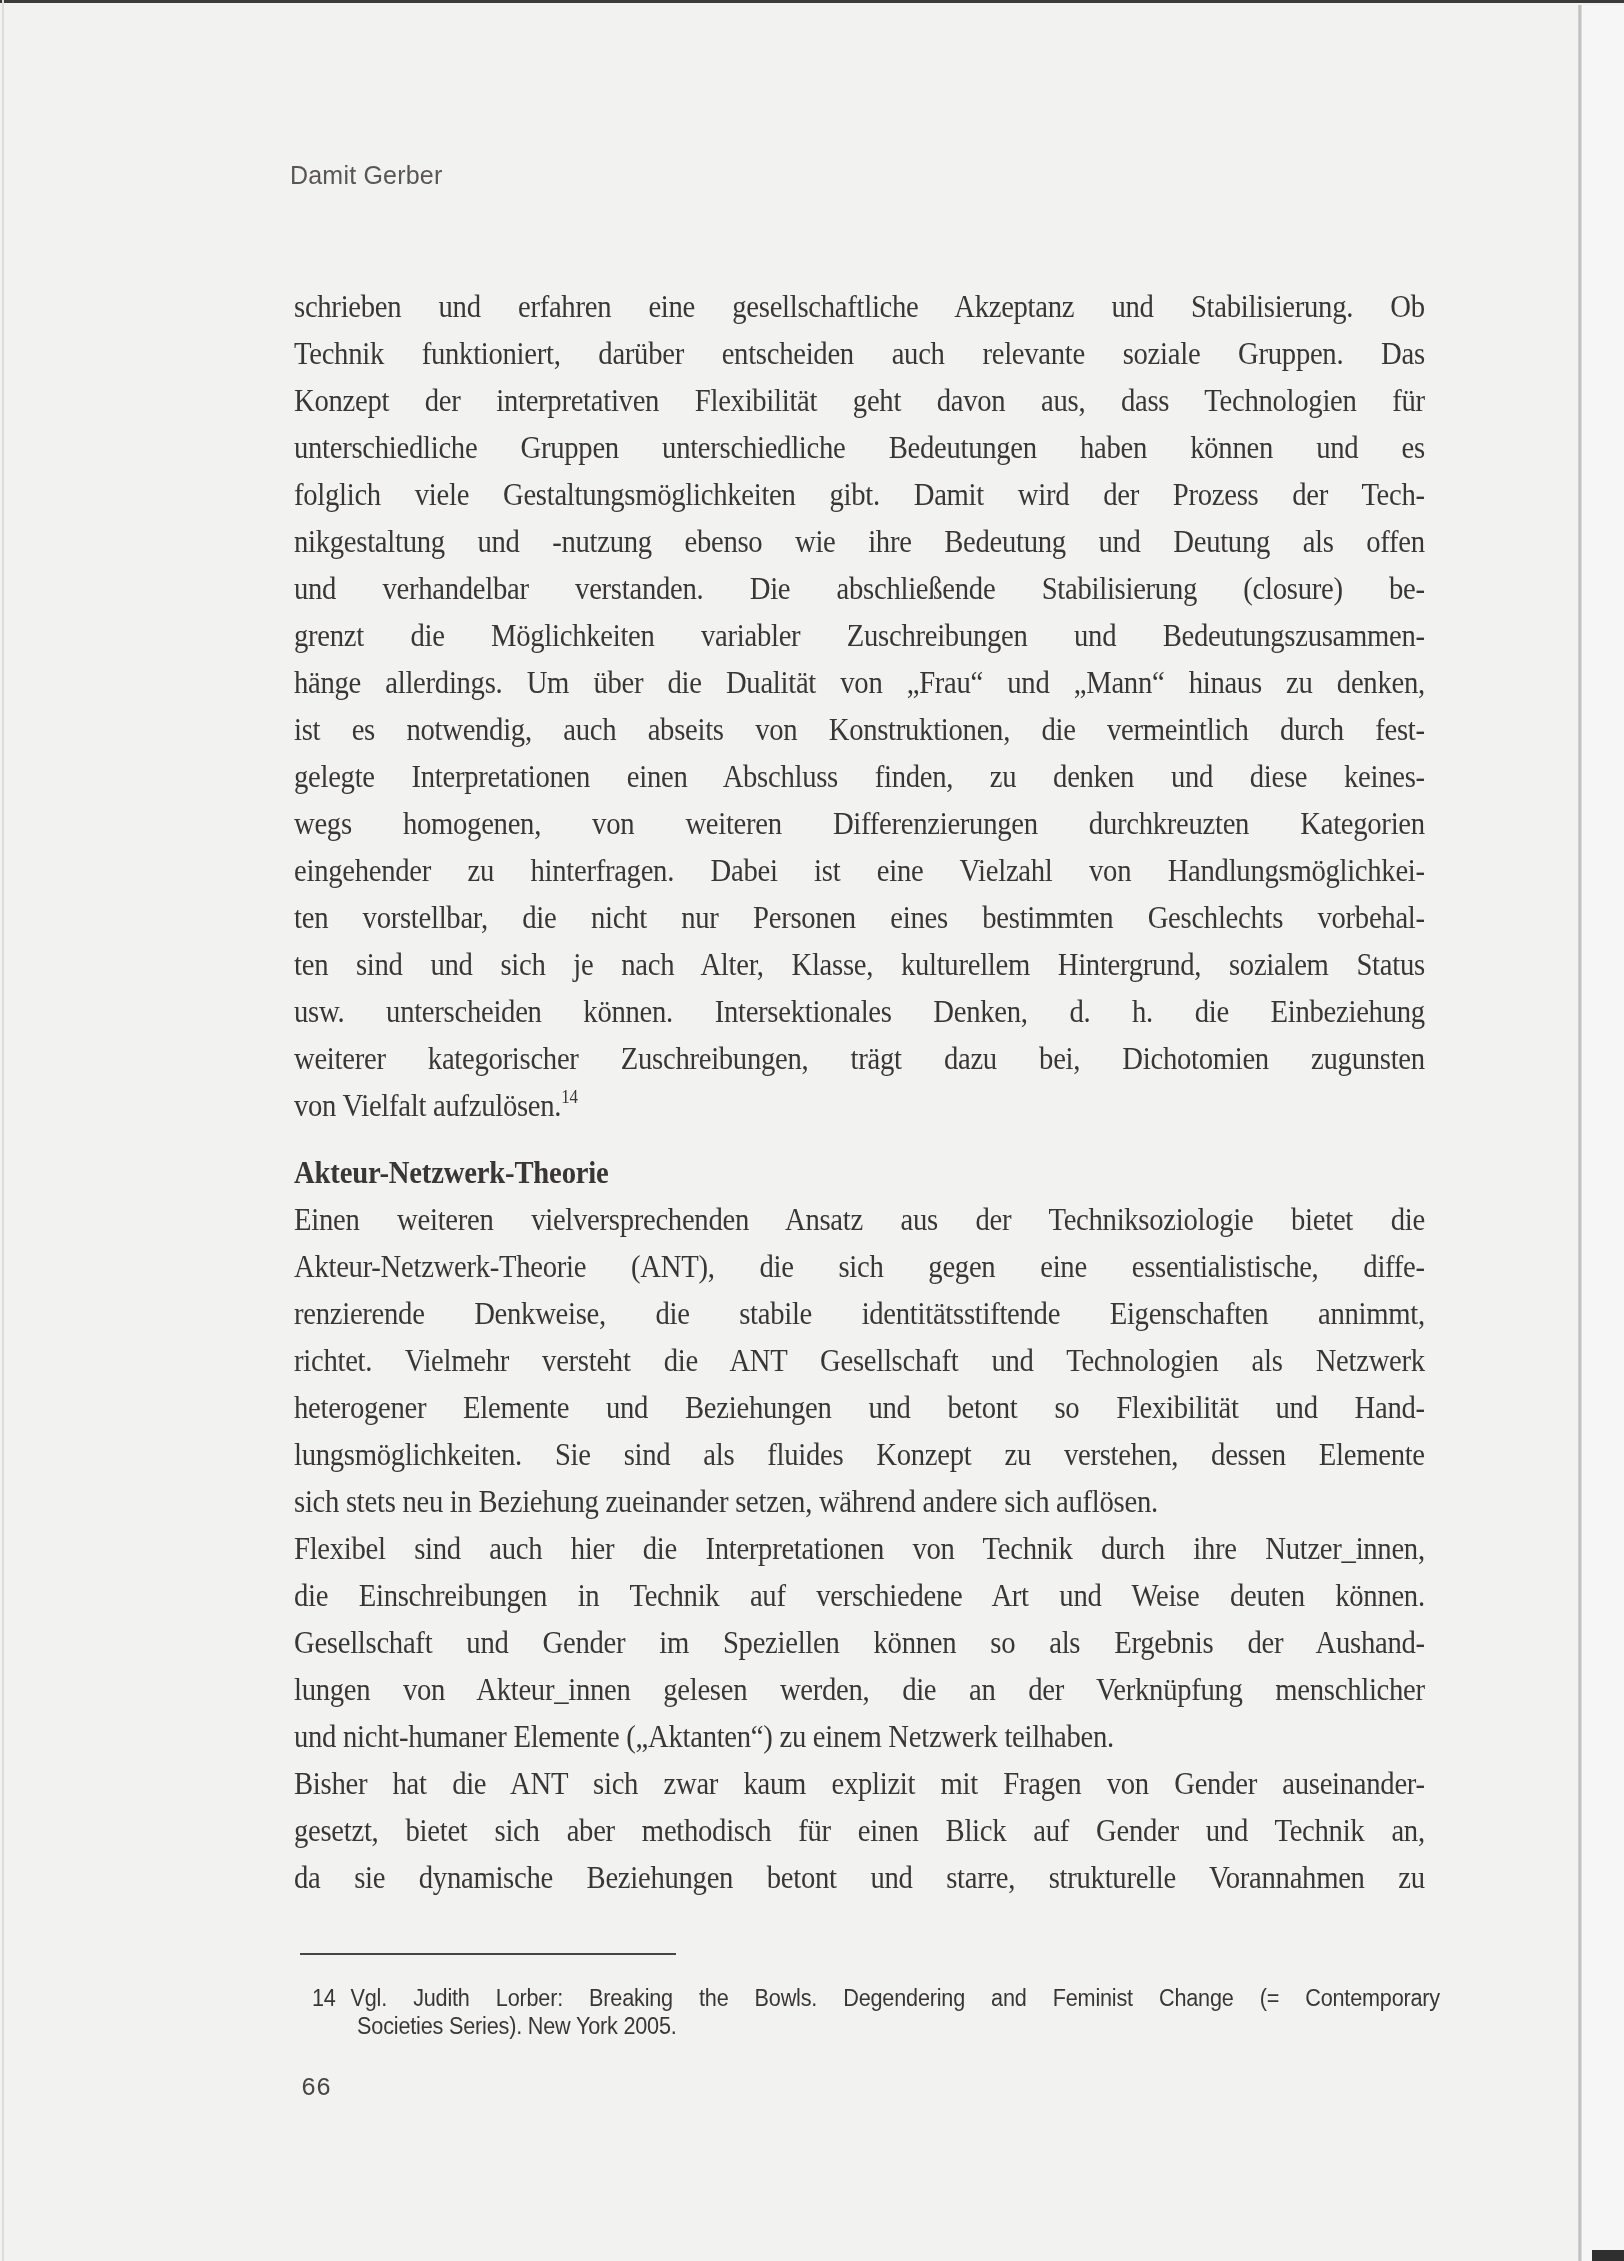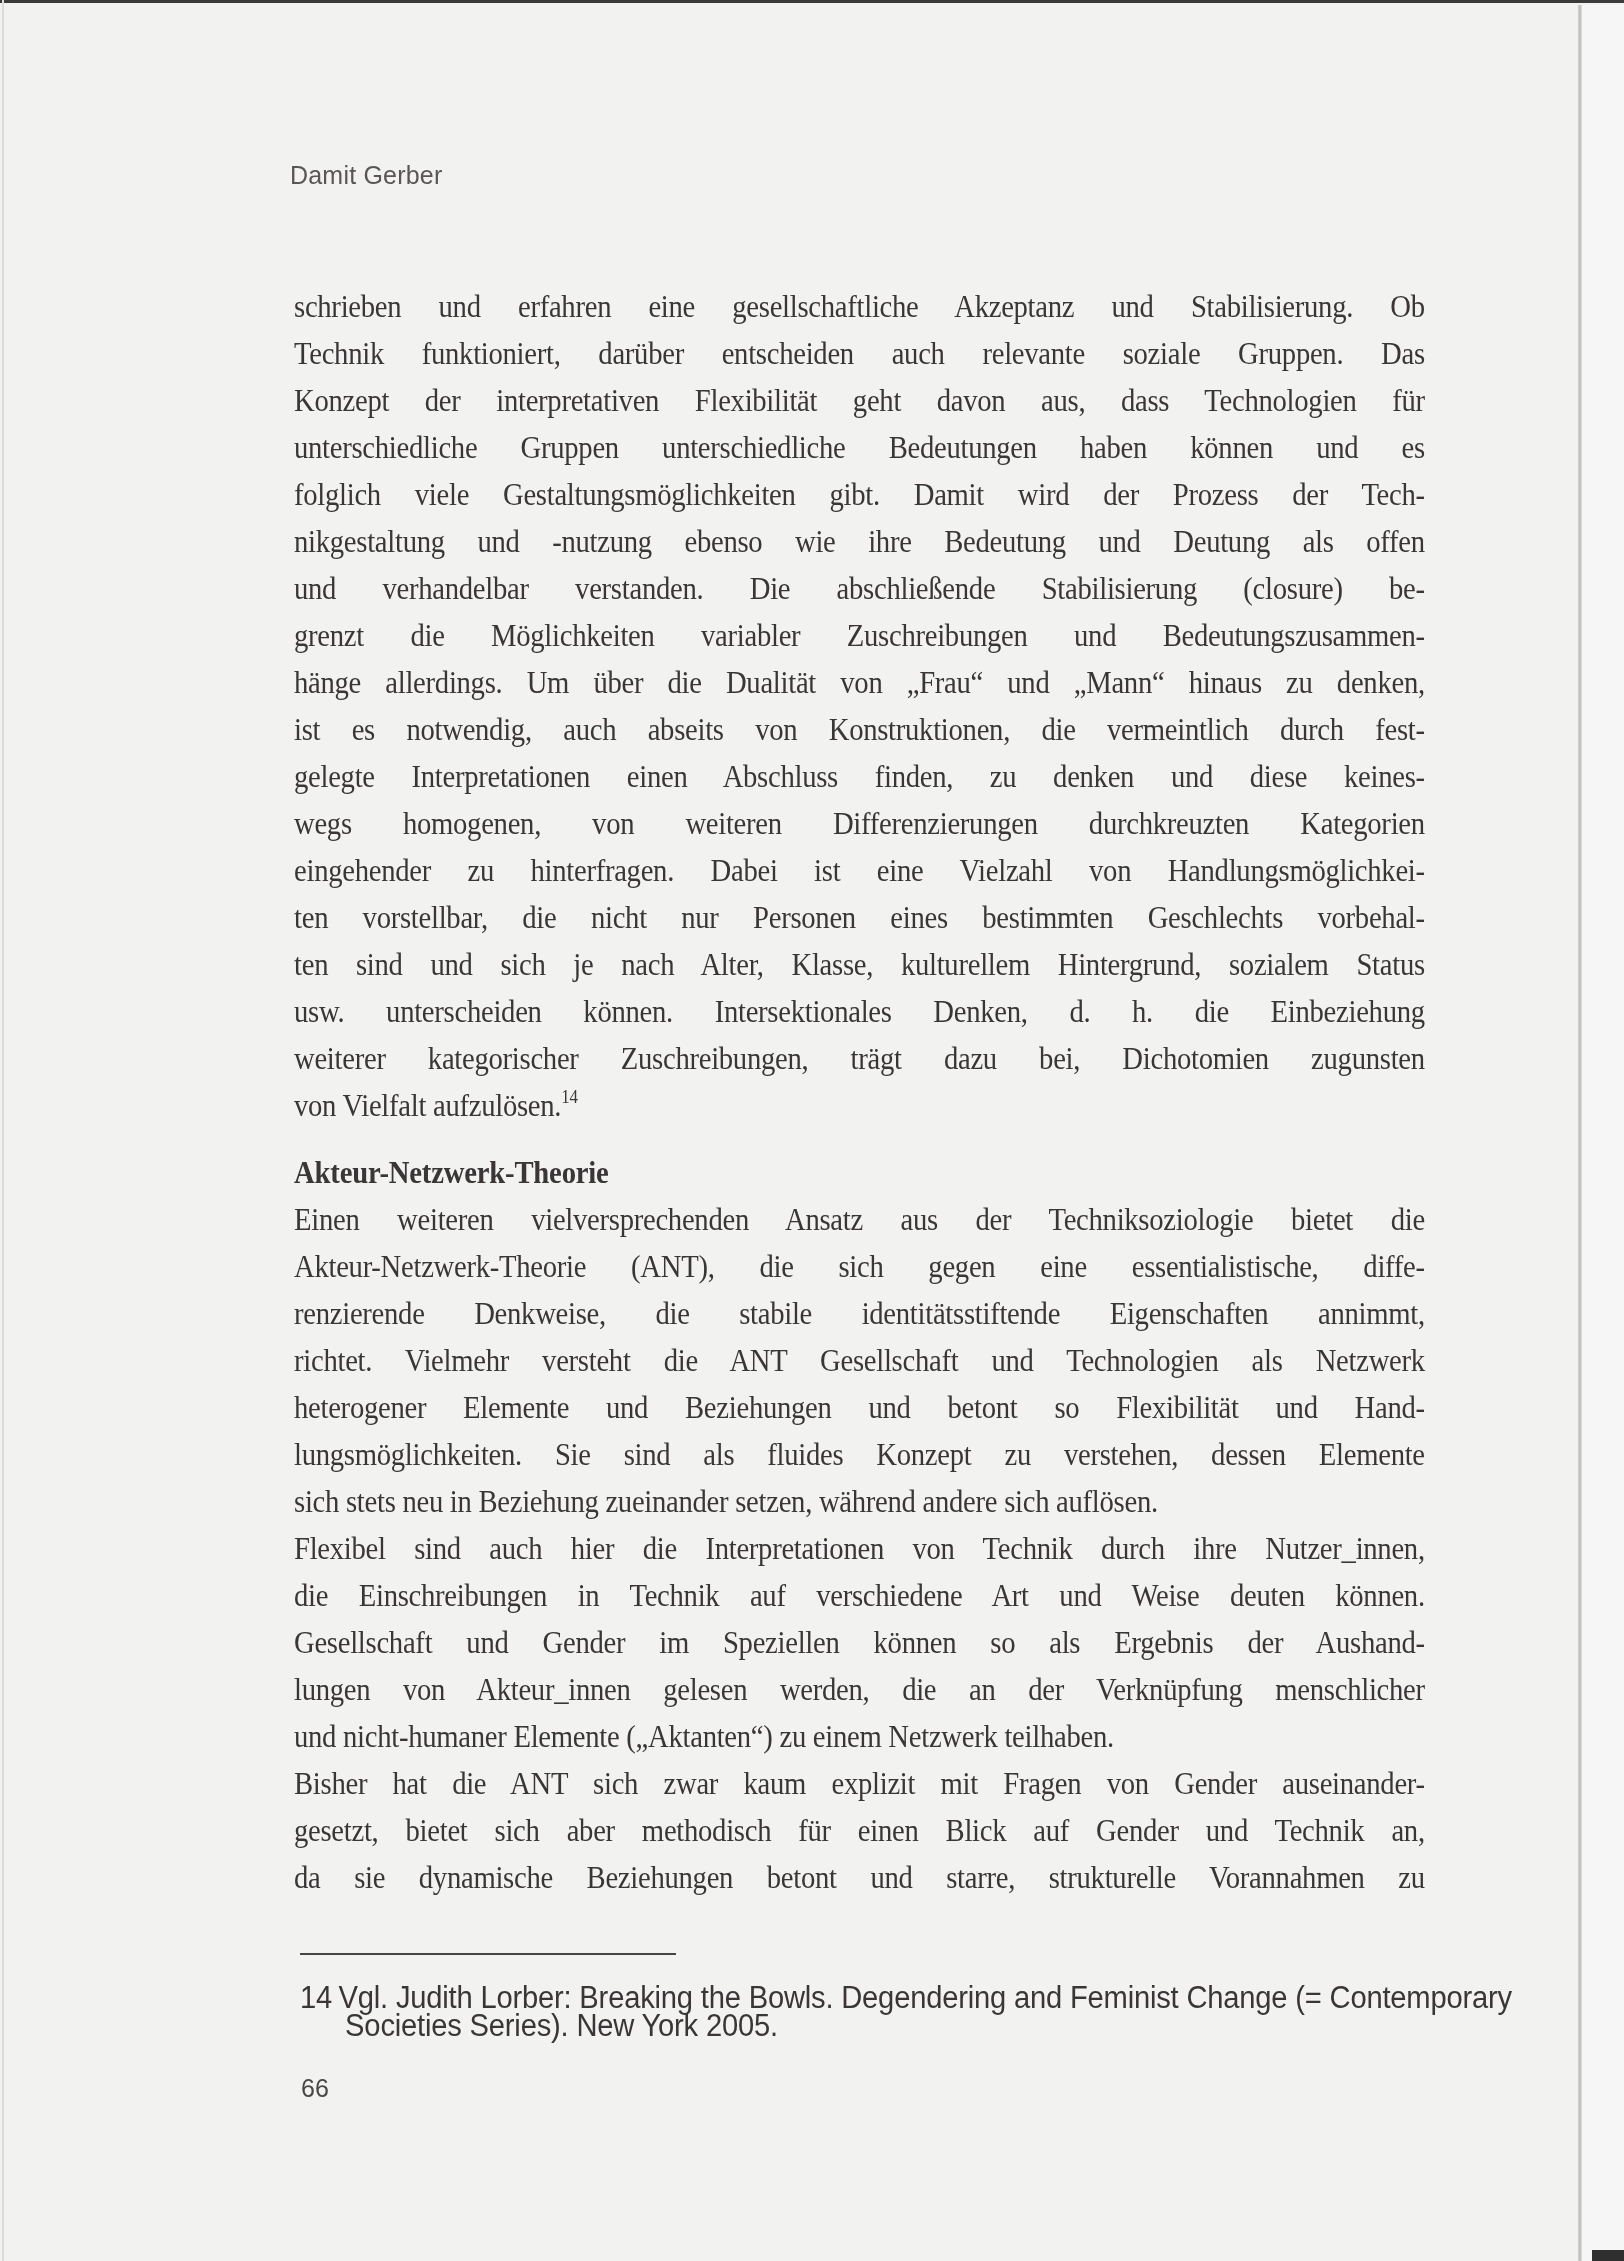--- a/index.html
+++ b/index.html
@@ -96,24 +96,24 @@
     .footnote-rule {
       position: absolute;
       left: 300px;
       top: 1953px;
       width: 376px;
       height: 1.6px;
       background: #474445;
     }
     .footnote {
       position: absolute;
-      left: 300px;
+      left: 312px;
       top: 1984px;
       width: 1129px;
-      font-size: 31px;
+      font-size: 23px;
       line-height: 28.4px;
       color: #3a3637;
     }
     .footnote .fn-line {
       display: block;
       white-space: nowrap;
       transform: scaleX(0.94);
       transform-origin: left center;
       width: 1200px;
       text-align: justify;
@@ -128,20 +128,21 @@
     .fn-num {
       display: inline-block;
       width: 41px;
     }
     .page-number {
       position: absolute;
       left: 301px;
       top: 2074px;
       font-size: 25px;
       color: #4a4647;
+      font-family: Liberation Mono, monospace;
     }
   </style>
 </head>
 <body>
 
 <div class="top-edge"></div>
 <div class="left-edge"></div>
 <div class="spine-line"></div>
 <div class="right-page"></div>
 <div class="bottom-corner"></div>

